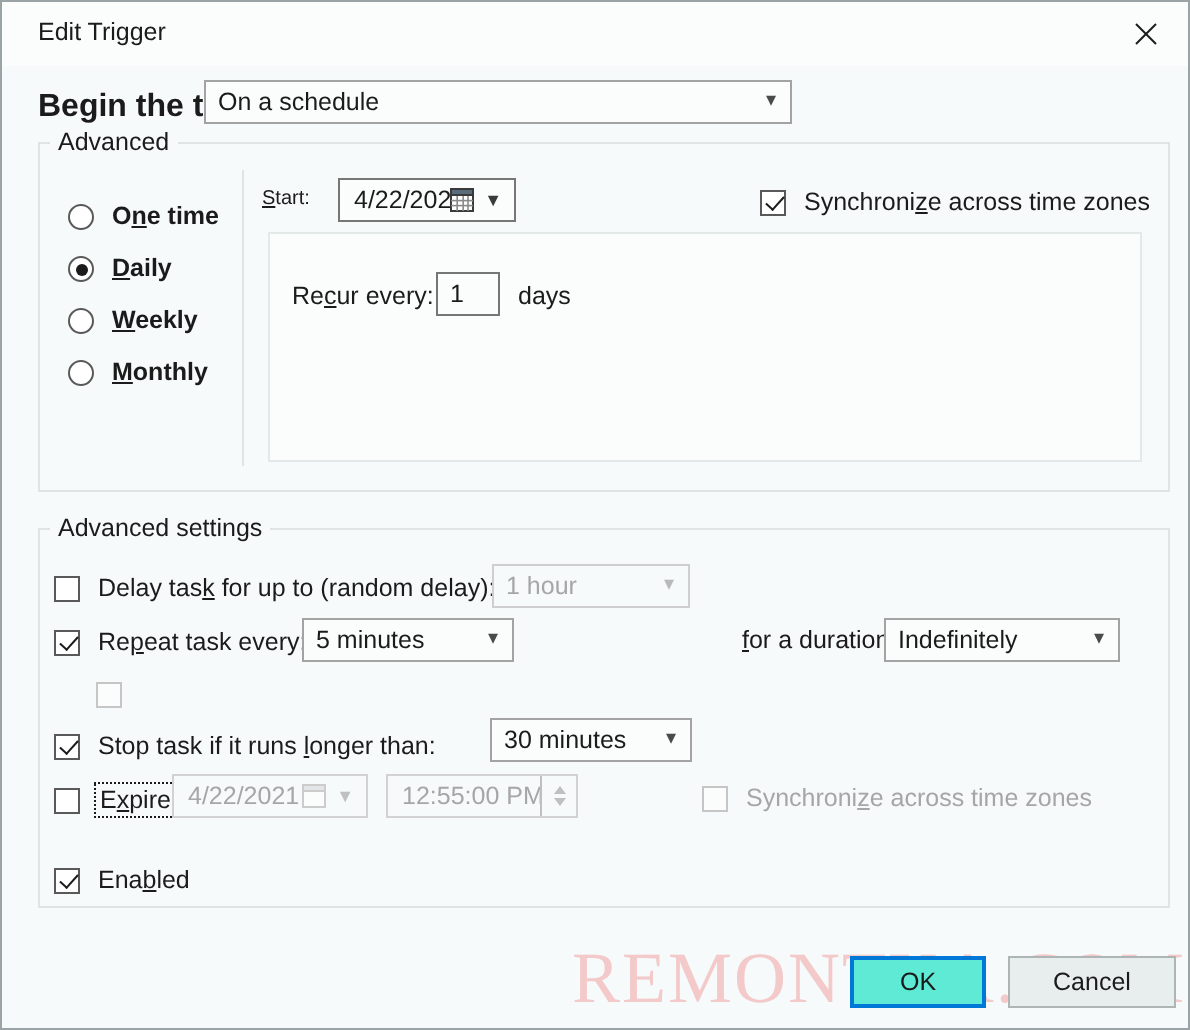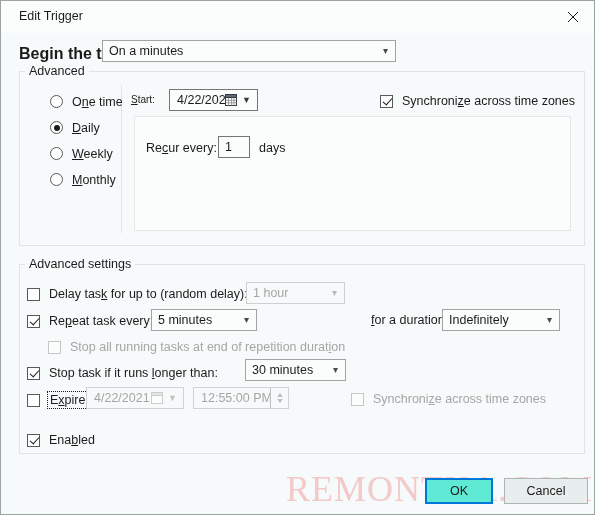--- a/index.html
+++ b/index.html
@@ -61,21 +61,21 @@
   #group-settings{left:18px;top:70px;width:566px;height:175px;}
   #caption-settings{left:24px;top:63px;}
   #group-advanced{left:18px;top:263px;width:566px;height:190px;}
   #caption-advanced{left:24px;top:256px;}
   
   .vsep{
     position:absolute;left:120px;top:84px;width:1px;height:148px;
     background:#dfe4e4;
   }
   
-  .radio-row{position:absolute;left:49px;height:20px;display:flex;align-items:flex-start;}
+  .radio-row{position:absolute;left:33px;height:20px;display:flex;align-items:flex-end;font-weight:bold;}
   .radio{
     width:13px;height:13px;border-radius:50%;
     border:1px solid #595959;background:#ffffff;
     box-sizing:border-box;position:relative;flex:none;
   }
   .radio.checked::after{
     content:"";position:absolute;left:2.5px;top:2.5px;
     width:6px;height:6px;border-radius:50%;background:#1b1b1b;
   }
   .radio-label{margin-left:9px;font-size:12.5px;white-space:nowrap;}
@@ -201,21 +201,21 @@
         <line x1="1" y1="1" x2="11" y2="11" stroke="#1b1b1b" stroke-width="1"></line>
         <line x1="11" y1="1" x2="1" y2="11" stroke="#1b1b1b" stroke-width="1"></line>
       </svg>
     </div>
   </div>
 
   <div class="begin-label">
     Be<u>g</u>in the task:
   </div>
   <div class="combo" id="combo-begin">
-    <span>On a minutes</span>
+    <span>On a schedule</span>
     <span class="arrow">▾</span>
   </div>
 
   <div class="groupbox" id="group-settings"></div>
   <div class="group-caption" id="caption-settings">Advanced</div>
   <div class="vsep"></div>
 
   <div class="radio-row" id="radio-onetime">
     <span class="radio"></span>
     <span class="radio-label">O<u>n</u>e time</span>
@@ -283,21 +283,20 @@
     <span class="arrow">▾</span>
   </div>
   <div class="dur-label"><u>f</u>or a duration of:</div>
   <div class="combo" id="combo-duration">
     <span>Indefinitely</span>
     <span class="arrow">▾</span>
   </div>
 
   <div class="cb-row" id="cb-stopall">
     <span class="cb disabled"></span>
-    <span class="cb-label disabled">Stop all running tasks at end of repetition durat<u>i</u>on</span>
   </div>
 
   <div class="cb-row" id="cb-stoplonger">
     <span class="cb checked"></span>
     <span class="cb-label">Stop task if it runs <u>l</u>onger than:</span>
   </div>
   <div class="combo" id="combo-stoplonger">
     <span>30 minutes</span>
     <span class="arrow">▾</span>
   </div>

